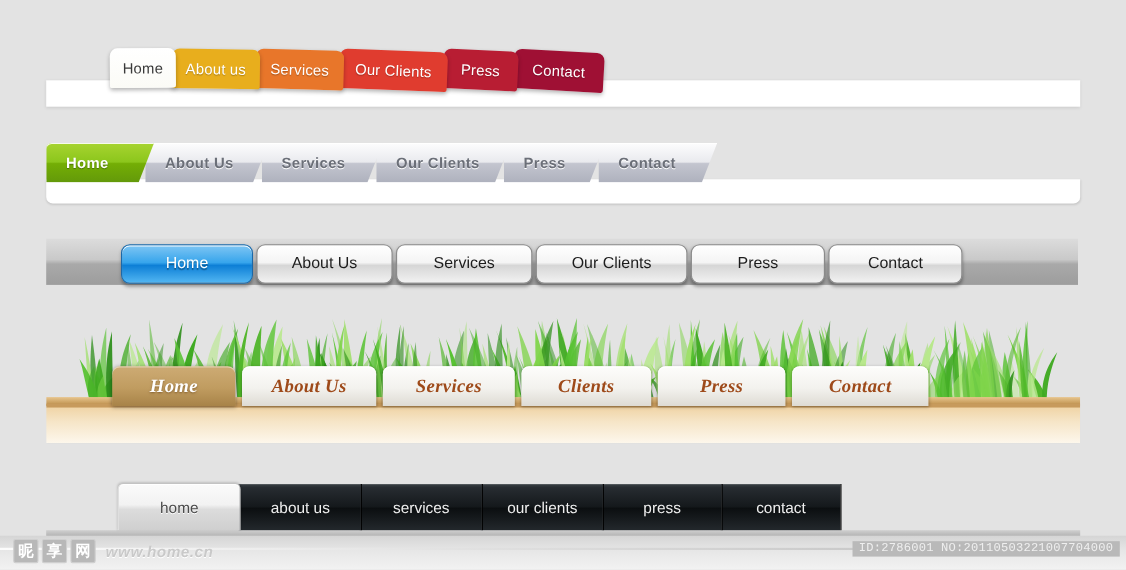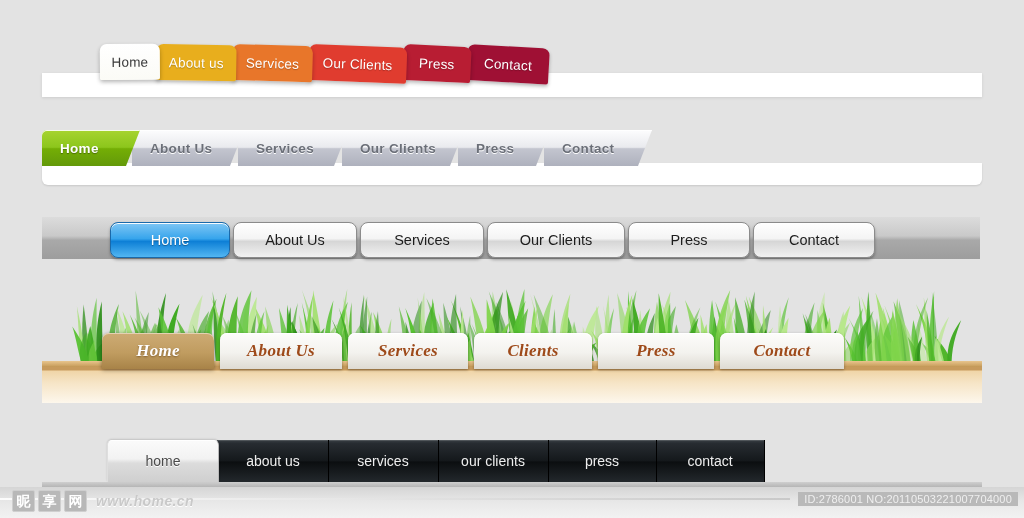--- a/index.html
+++ b/index.html
@@ -145,21 +145,21 @@
     display:inline-block;width:21px;height:20px;line-height:20px;text-align:center;
     font-family:"DejaVu Sans",sans-serif;font-size:14px;font-weight:bold;
     color:#ffffff;background:#b8b8b8;border:1px solid #cfcfcf;border-radius:2px;
   }
   #footer .url{margin-left:6px;font-style:italic;font-weight:bold;font-size:14px;
     color:#c9c9c9;text-shadow:0 1px 0 #ffffff;letter-spacing:.4px;}
   #footer .idbox{
     position:absolute;right:6px;top:5px;
     font-size:11px;color:#efefef;background:#b9b9b9;
     padding:1px 6px;letter-spacing:.2px;
-    font-family:Liberation Sans, sans-serif;
+    font-family:Liberation Mono, monospace;
   }
 </style>
 </head>
 <body>
 
 <div class="stage">
 
   <div id="menu1">
     <div class="whitebar"></div>
     <div class="tabs" id="m1tabs">

